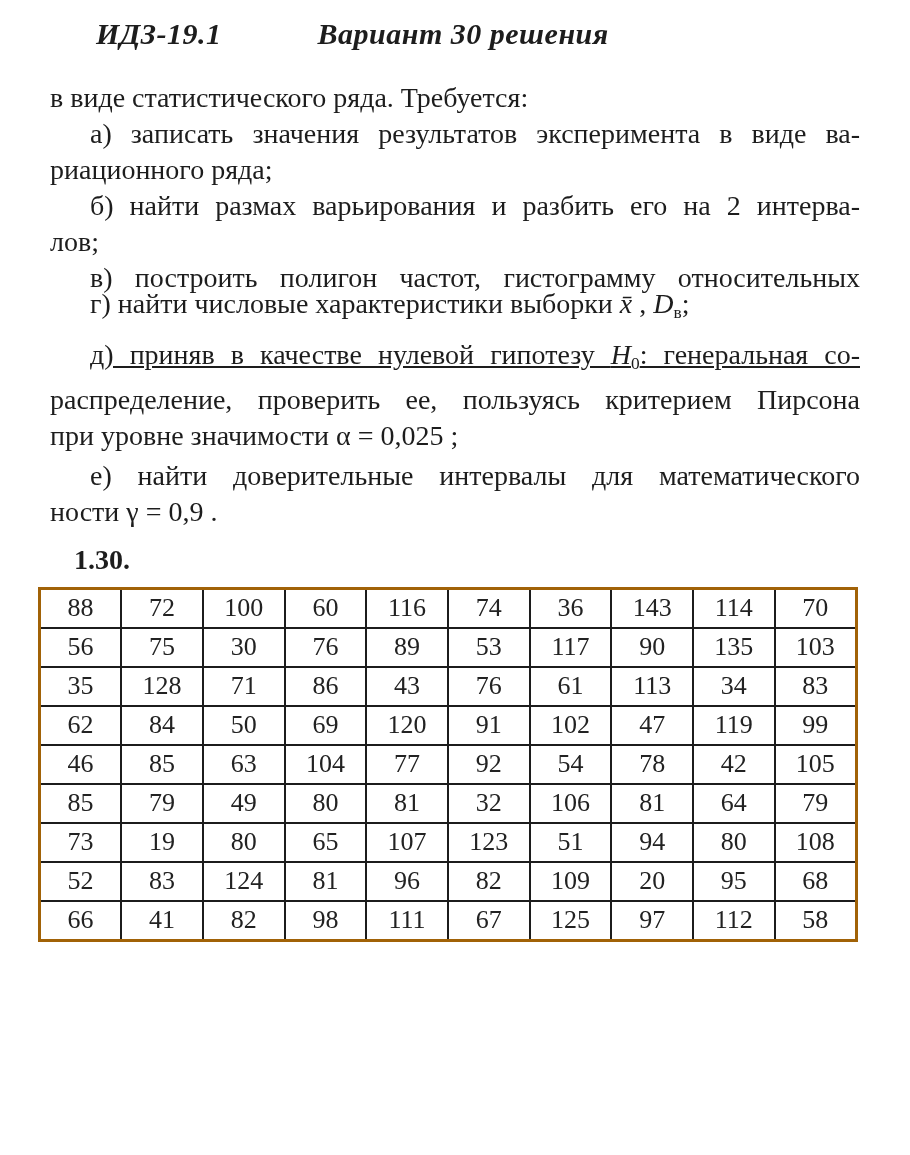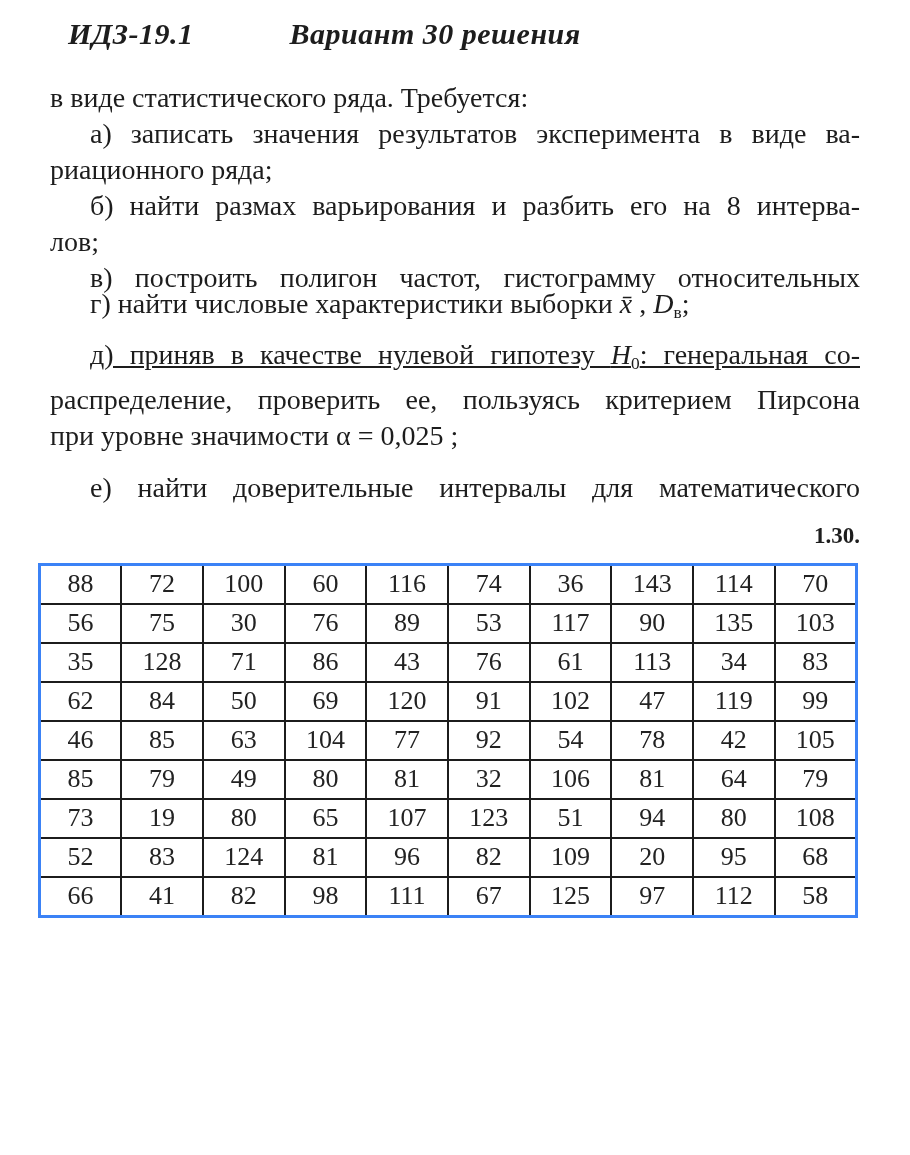--- a/index.html
+++ b/index.html
@@ -8,57 +8,56 @@
     width:910px;
     height:1155px;
     background:#ffffff;
     color:#1d1d1d;
     font-family:"Liberation Serif","DejaVu Serif",serif;
     overflow:hidden;
     box-sizing:border-box;
     padding-top:16px;
   }
   .title{
-    margin-left:68px;
+    margin-left:96px;
     font-size:30px;
     line-height:36px;
     font-weight:bold;
     font-style:italic;
     letter-spacing:0.5px;
     white-space:nowrap;
   }
   .title .variant{margin-left:96px;}
   .content{
     margin:28px 50px 0 50px;
     font-size:28px;
     line-height:36px;
   }
   .ln{min-height:36px;}
   .ind{text-indent:40px;}
   .jst{text-align:justify;text-align-last:justify;}
   .it{font-style:italic;}
   .sub{font-size:0.62em;vertical-align:-0.28em;}
   .m-g{margin-top:-10px;}
   .m-d{margin-top:6px;text-decoration:underline;}
-  .m-e{margin-top:16px;}
+  .m-e{margin-top:4px;}
   .sample-label{
     margin-top:12px;
     margin-left:24px;
     font-weight:bold;
-    font-size:23px;
+    font-size:28px;
     line-height:36px;
-    text-align:right;
   }
   table.data{
     margin-top:9px;
     margin-left:-12px;
     width:820px;
     border-collapse:collapse;
     table-layout:fixed;
-    border:3px solid #3b82f6;
+    border:3px solid #a16207;
   }
   table.data td{
     border:2px solid #1c1c1c;
     height:37px;
     text-align:center;
     vertical-align:middle;
     font-size:26px;
     padding:0;
     color:#222;
   }
@@ -71,32 +70,33 @@
   <div class="title">
     <span>ИДЗ-19.1</span><span class="variant">Вариант 30 решения</span>
   </div>
 
   <div class="content">
     <div class="ln">в виде статистического ряда. Требуется:</div>
 
     <div class="ln ind jst">а) записать значения результатов эксперимента в виде ва-</div>
     <div class="ln">риационного ряда;</div>
 
-    <div class="ln ind jst">б) найти размах варьирования и разбить его на 8 интерва-</div>
+    <div class="ln ind jst">б) найти размах варьирования и разбить его на 2 интерва-</div>
     <div class="ln">лов;</div>
 
     <div class="ln ind jst">в) построить полигон частот, гистограмму относительных</div>
 
     <div class="ln ind m-g"><span>г) найти числовые характеристики выборки </span><span class="it">x̄</span><span> , </span><span class="it">D</span><span class="sub">в</span><span>;</span></div>
 
     <div class="ln ind jst m-d"><span>д) приняв в качестве нулевой гипотезу </span><span class="it">H</span><span class="sub">0</span><span>: генеральная со-</span></div>
     <div class="ln jst">распределение, проверить ее, пользуясь критерием Пирсона</div>
     <div class="ln"><span>при уровне значимости </span><span>α</span><span> = 0,025 ;</span></div>
 
     <div class="ln ind jst m-e">е) найти доверительные интервалы для математического</div>
+    <div class="ln"><span>ности </span><span>γ</span><span> = 0,9 .</span></div>
 
     <div class="sample-label">1.30.</div>
 
     <table class="data">
       <tbody>
         <tr>
           <td>88</td>
             <td>72</td>
             <td>100</td>
             <td>60</td>

